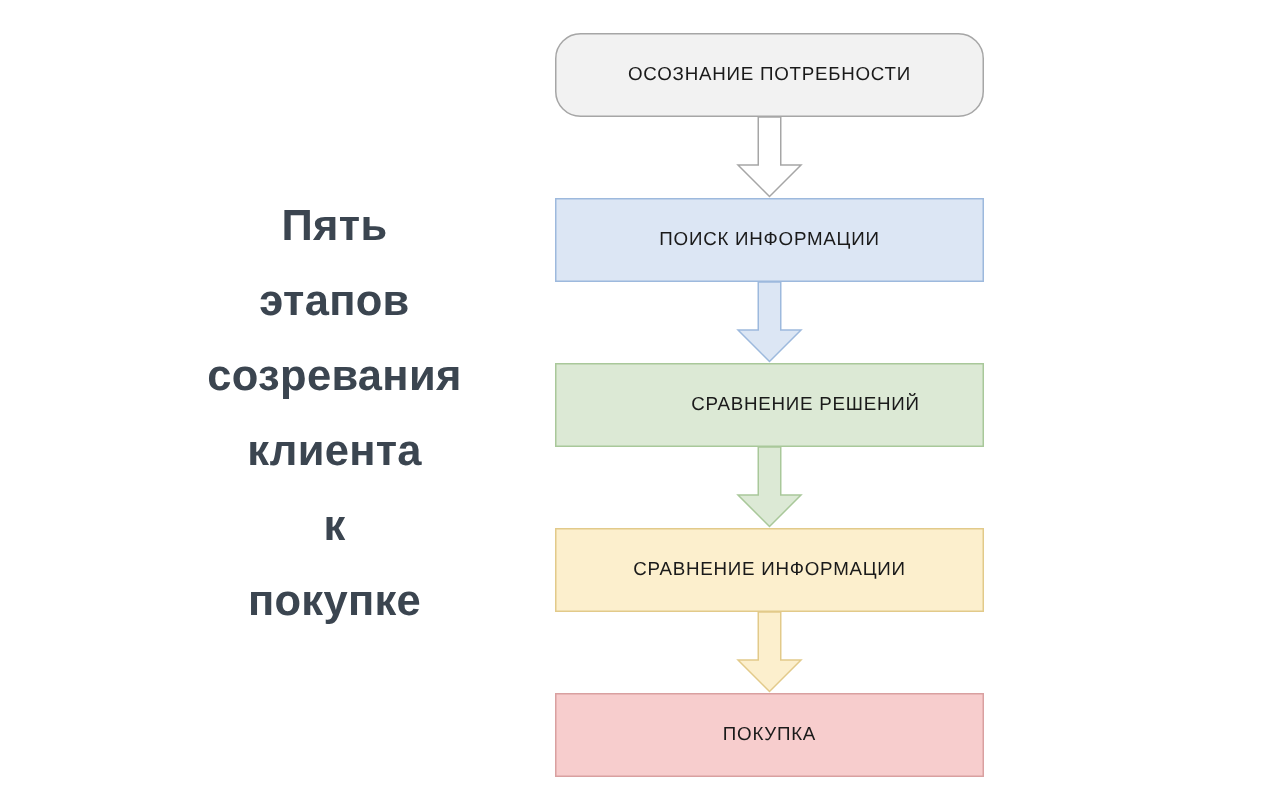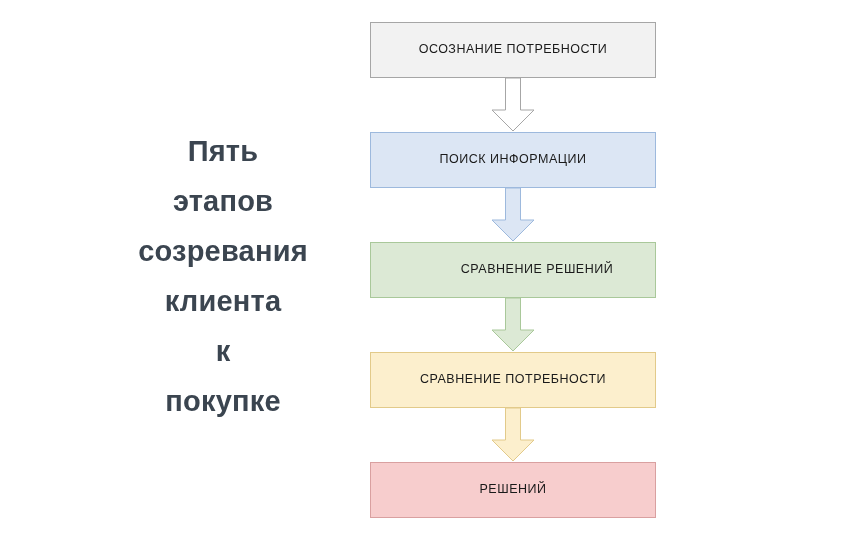--- a/index.html
+++ b/index.html
@@ -56,21 +56,21 @@
   }
   .stage-label {
     font-size: 12.5px;
     color: #1a1a1a;
     letter-spacing: 0.5px;
     text-align: center;
     line-height: 1.1;
     white-space: nowrap;
   }
 
-  .stage.s0 { top: 0px;   background: #f2f2f2; border-color: #a6a6a6; }
+  .stage.s0 { top: 0px;   background: #f2f2f2; border-color: #a6a6a6; border-radius: 17px; }
   .stage.s1 { top: 110px; background: #dce6f4; border-color: #9db9dd; }
   .stage.s2 { top: 220px; background: #dce9d5; border-color: #a9c89a; padding-left: 48px; }
   .stage.s3 { top: 330px; background: #fcefcd; border-color: #e2ca8a; }
   .stage.s4 { top: 440px; background: #f7cdcd; border-color: #d9a0a0; }
 
   
   .connector {
     position: absolute;
     left: 113px;
     width: 60px;
@@ -121,27 +121,27 @@
       <span class="stage-label">СРАВНЕНИЕ РЕШЕНИЙ</span>
     </div>
 
     <div class="connector c2">
       <svg viewBox="0 0 60 56" xmlns="http://www.w3.org/2000/svg">
         <polygon points="22.5,1 37.5,1 37.5,33 51,33 30,54 9,33 22.5,33" fill="#dce9d5" stroke="#a9c89a" stroke-width="1"></polygon>
       </svg>
     </div>
 
     <div class="stage s3">
-      <span class="stage-label">СРАВНЕНИЕ ПОТРЕБНОСТИ</span>
+      <span class="stage-label">СРАВНЕНИЕ ИНФОРМАЦИИ</span>
     </div>
 
     <div class="connector c3">
       <svg viewBox="0 0 60 56" xmlns="http://www.w3.org/2000/svg">
         <polygon points="22.5,1 37.5,1 37.5,33 51,33 30,54 9,33 22.5,33" fill="#fcefcd" stroke="#e2ca8a" stroke-width="1"></polygon>
       </svg>
     </div>
 
     <div class="stage s4">
-      <span class="stage-label">РЕШЕНИЙ</span>
+      <span class="stage-label">ПОКУПКА</span>
     </div>
 
   </div>
 </div>
 
 </body></html>

